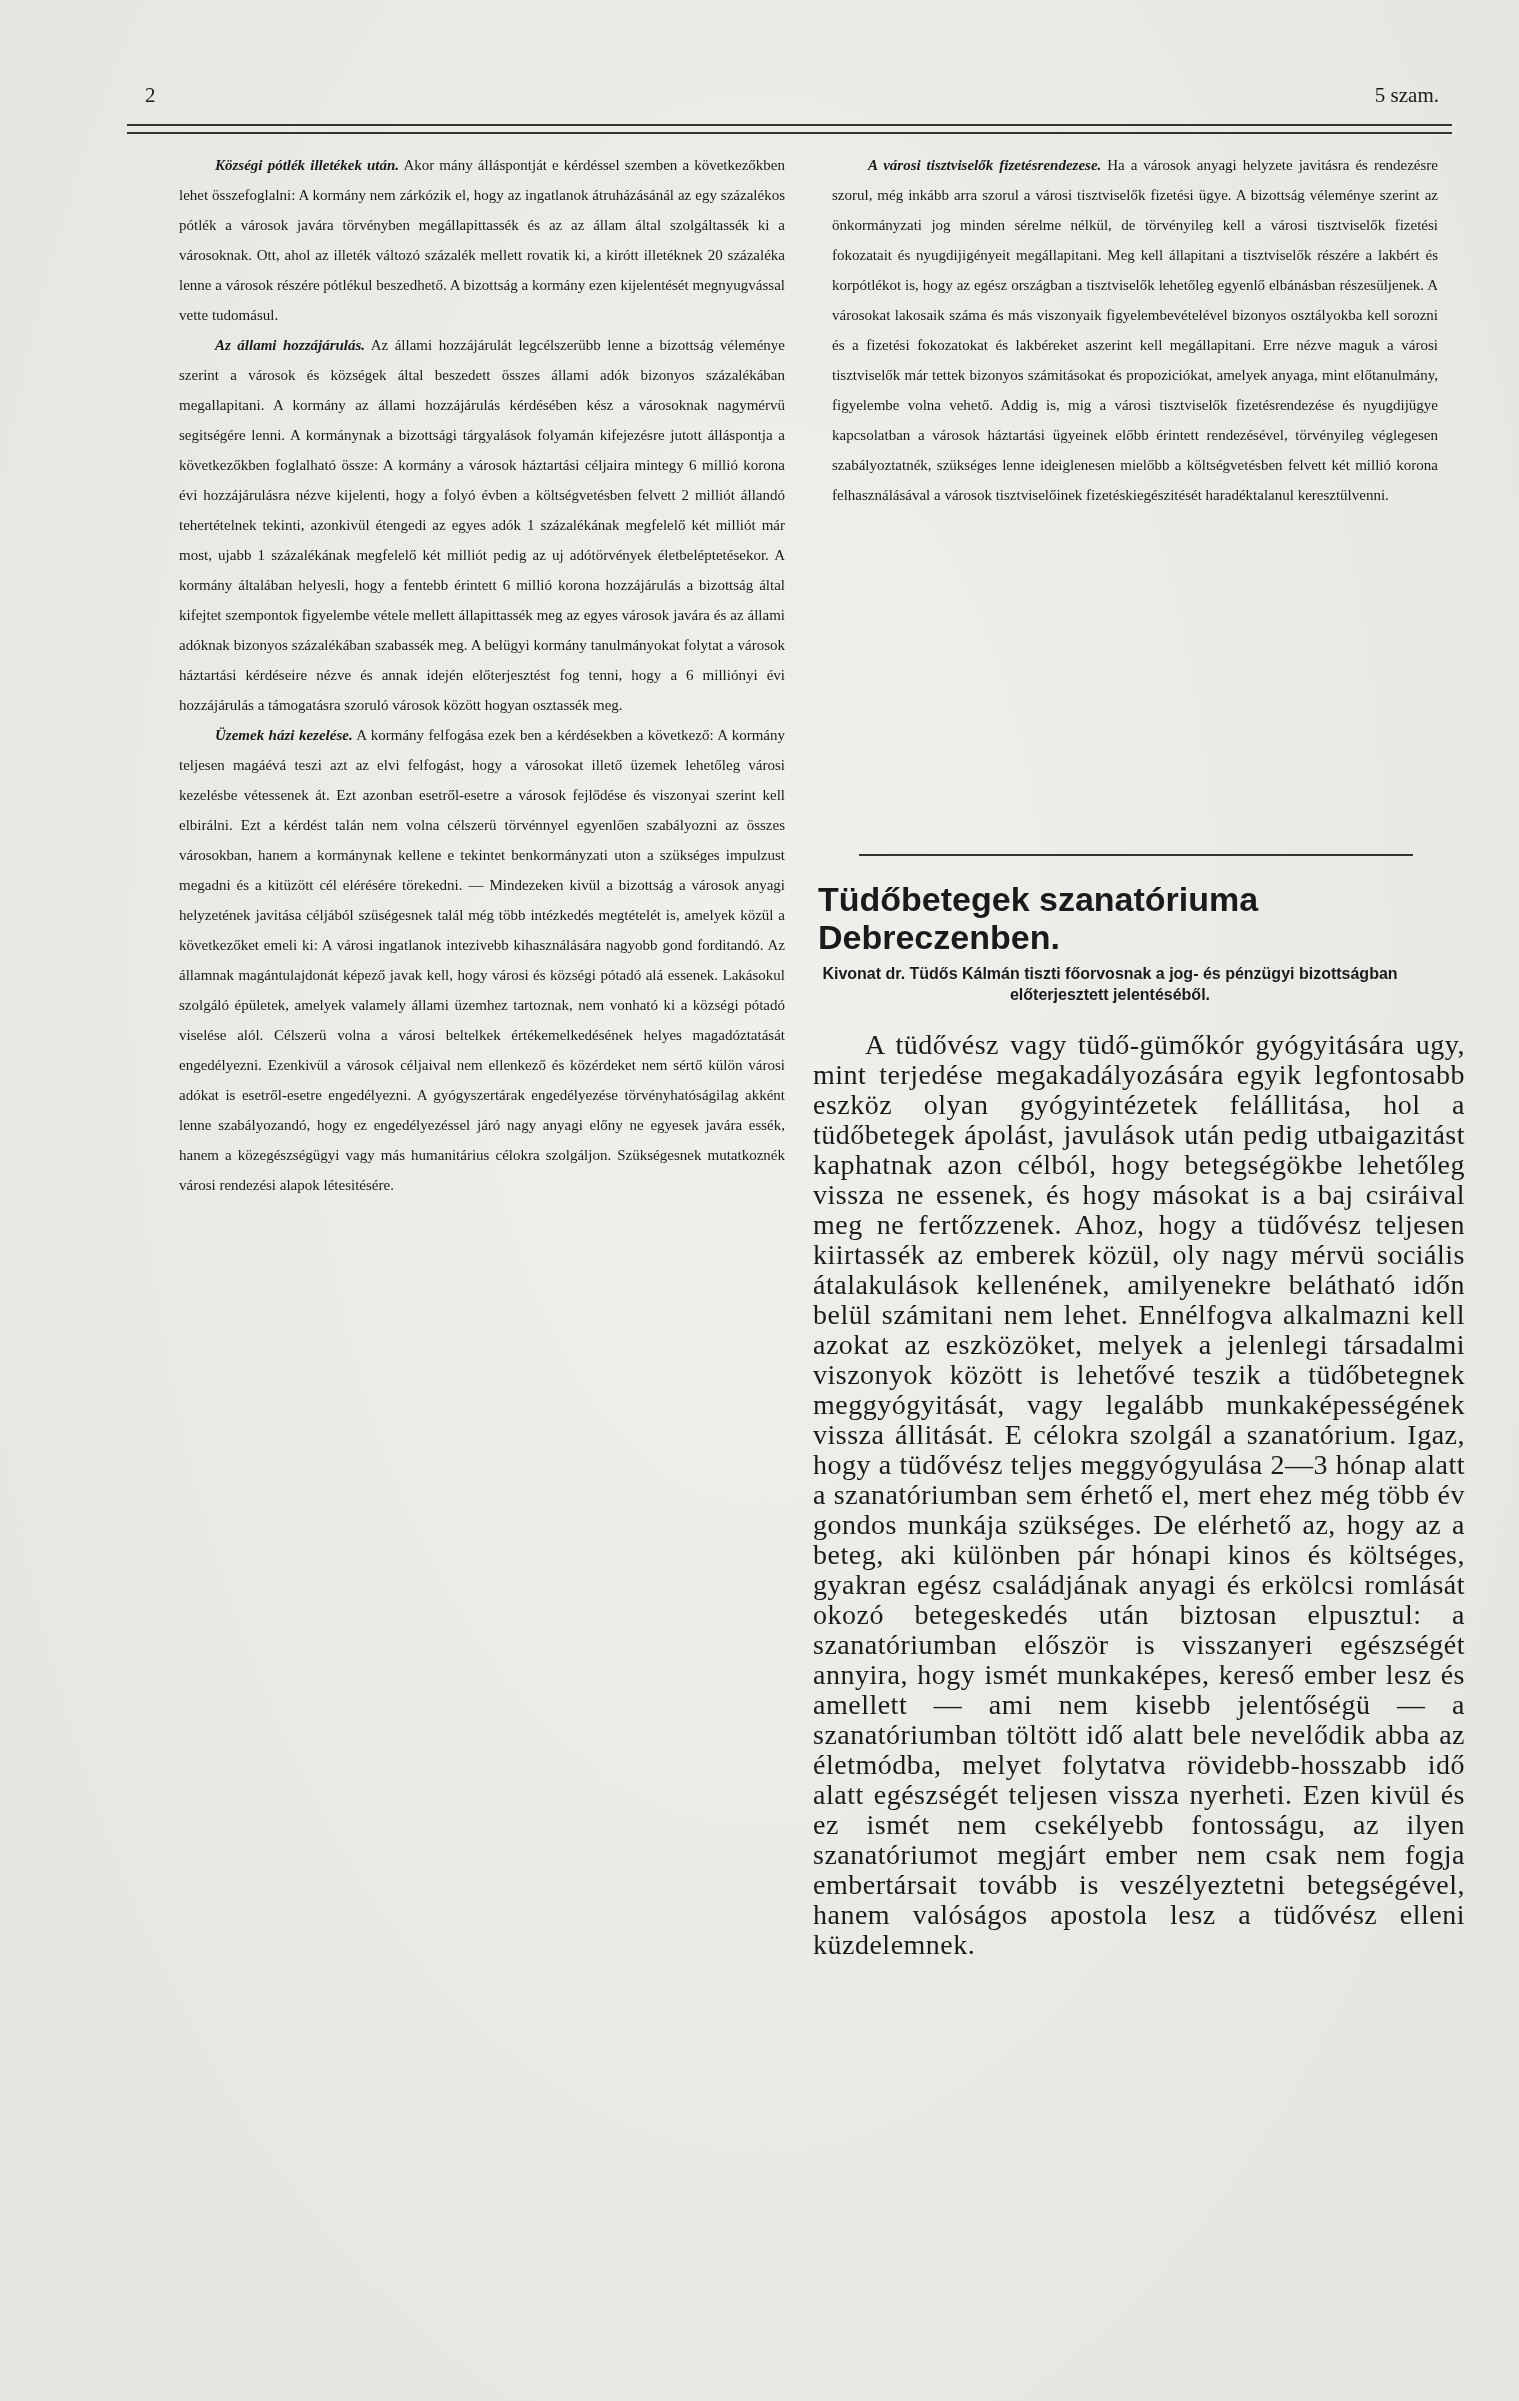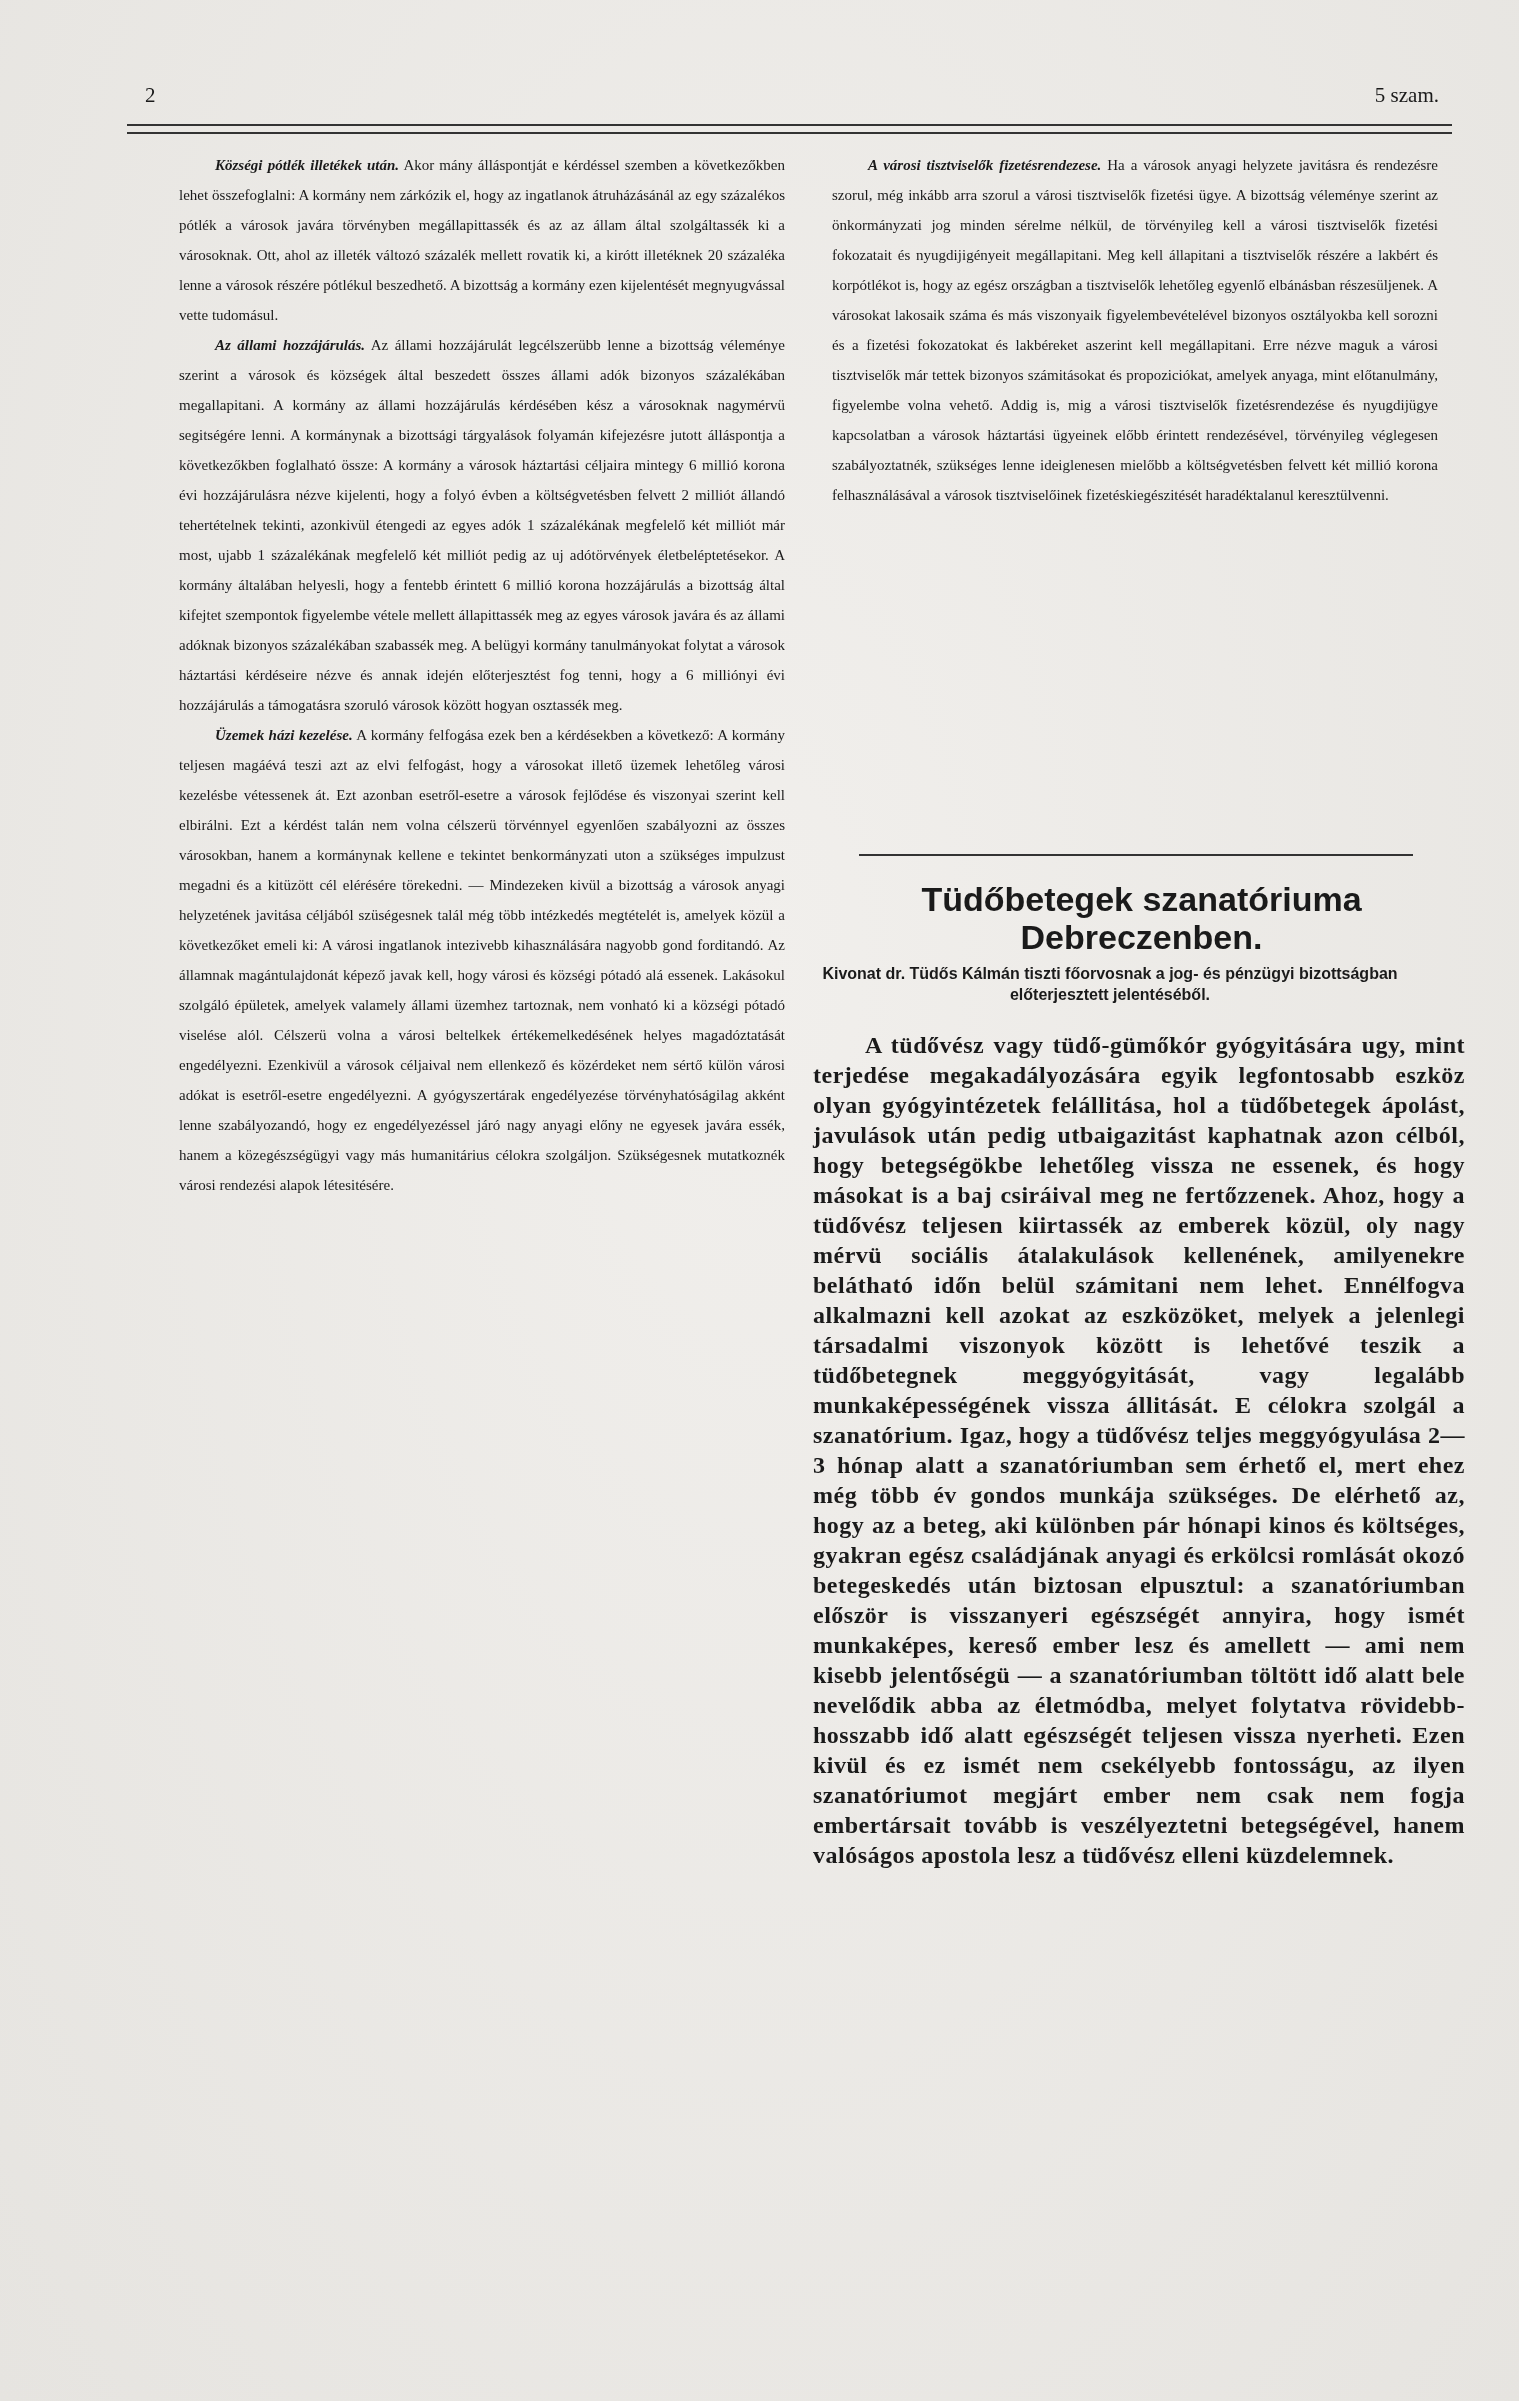--- a/index.html
+++ b/index.html
@@ -15,26 +15,26 @@
   .rule{position:absolute;top:124px;left:127px;width:1325px;height:6.2px;
         border-top:2.1px solid #333;border-bottom:2.1px solid #333;}
   .col{position:absolute;top:150px;width:606px;font-size:15px;line-height:30px;
        text-align:justify;hyphens:manual;}
   .col-left{left:179px;}
   .col-right{left:832px;}
   .col p{margin:0;text-indent:0;}
   .col p.indent{text-indent:36px;}
   .col em{font-style:italic;font-weight:bold;}
   .art-rule{position:absolute;left:859px;top:854px;width:554px;border-top:2.1px solid #333;}
-  .art-title{position:absolute;left:818px;top:880px;width:647px;text-align:center;
+  .art-title{position:absolute;left:818px;top:880px;width:647px;text-align:left;
              font-size:34px;line-height:38px;font-weight:bold;font-family:"Liberation Sans","DejaVu Sans",sans-serif;}
   .art-sub{position:absolute;left:784px;top:963px;width:652px;text-align:center;
            font-size:16px;line-height:21px;font-family:"Liberation Sans","DejaVu Sans",sans-serif;font-weight:bold;}
-  .col-right2{position:absolute;left:813px;top:1030px;width:652px;font-size:24px;line-height:30px;
-              text-align:justify;letter-spacing:0.5px;font-weight:bold;}
+  .col-right2{position:absolute;left:813px;top:1030px;width:652px;font-size:28px;line-height:30px;
+              text-align:justify;letter-spacing:0.5px;}
   .col-right2 p{margin:0;}
   .col-right2 p.indent{text-indent:52px;}
 </style>
 </head>
 <body>
 
 <div class="page">
 
   <div class="runhead">
     <span class="pg">2</span>

